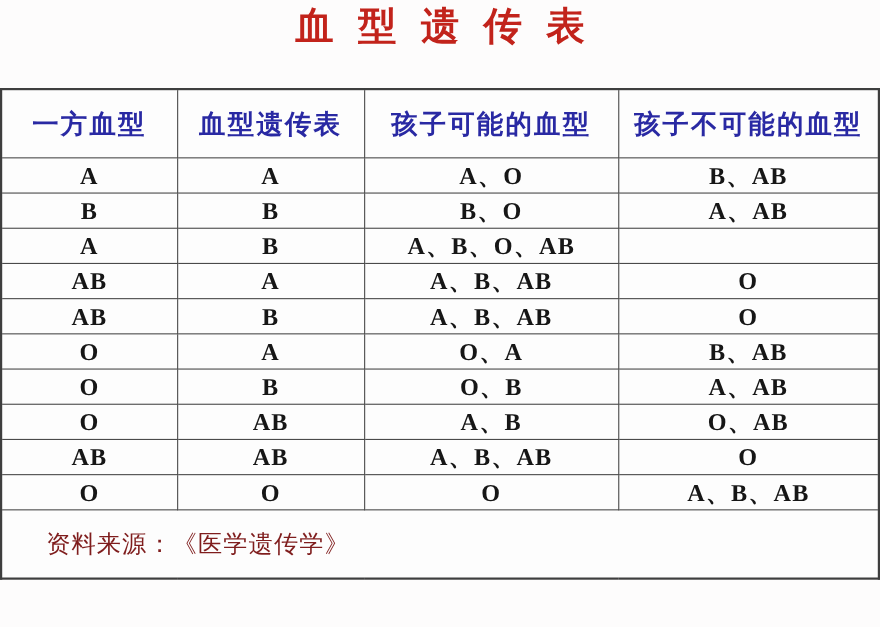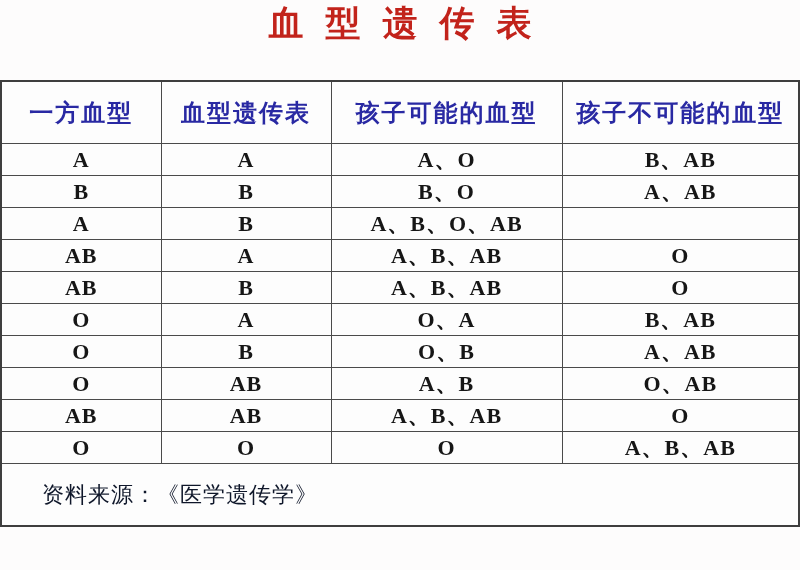--- a/index.html
+++ b/index.html
@@ -62,21 +62,21 @@
     color: #161616;
     letter-spacing: 1px;
   }
   .blood-table tfoot td {
     height: 61px;
     text-align: left;
     padding-left: 40px;
     font-family: "Liberation Serif", serif;
     font-size: 22px;
     font-weight: 400;
-    color: #0f172a;
+    color: #7f1d1d;
     letter-spacing: 1px;
   }
 </style>
 </head>
 <body>
 
 <div class="page">
 
   <div class="title-bar">
     <h1 class="title">血型遗传表</h1>

